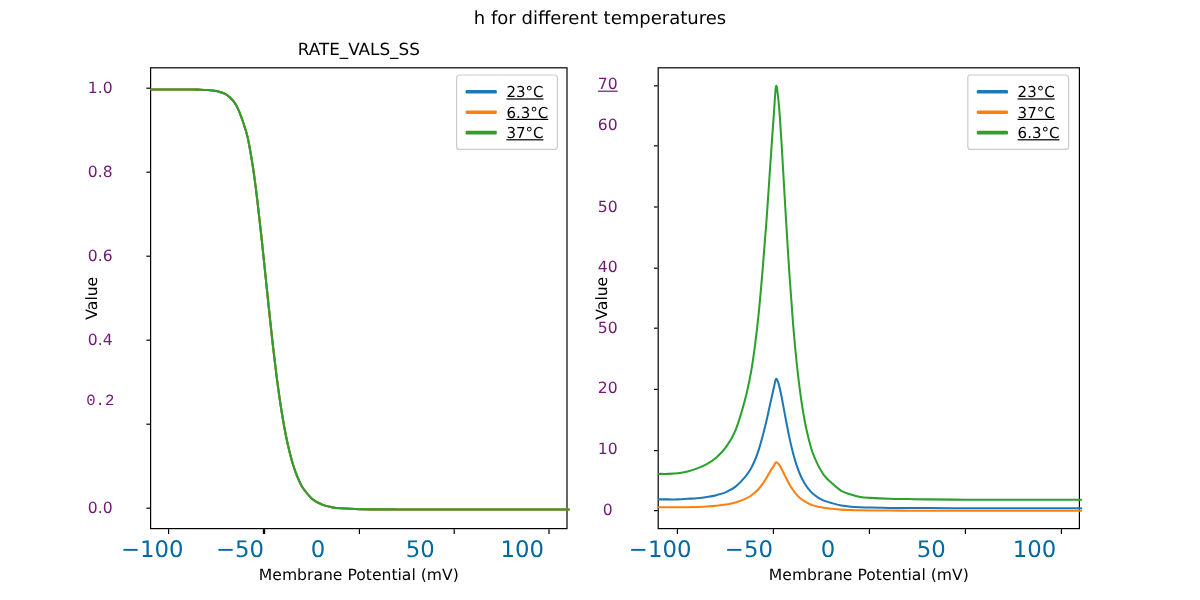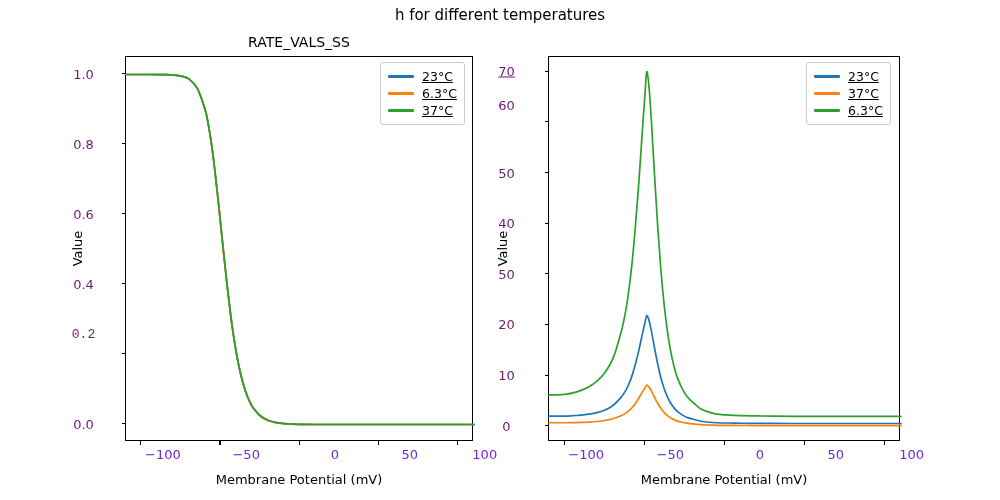--- a/index.html
+++ b/index.html
@@ -45,23 +45,23 @@
   .tick-label-y {
     position: absolute;
     text-align: center;
     font-size: 13px;
     color: #701a75;
     transform: translateY(-50%);
     white-space: nowrap;
   }
   .tick-label-x {
     position: absolute;
-    text-align: right;
-    font-size: 13px;
-    color: #6d28d9;
+    text-align: left;
+    font-size: 19px;
+    color: #0369a1;
     white-space: nowrap;
   }
   .tick-mark {
     position: absolute;
     background: #000000;
   }
   .tick-mark.y { width: 3.5px; height: 1.1px; }
   .tick-mark.x { width: 1.1px; height: 3.5px; }
   .axis-label-x {
     position: absolute;

